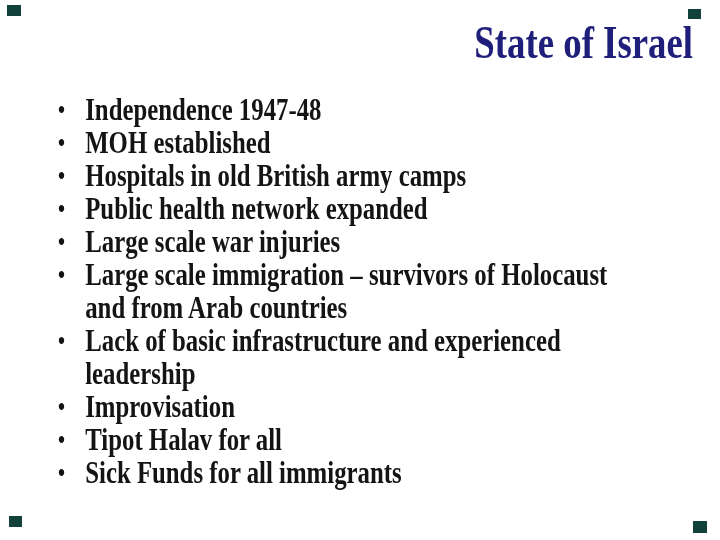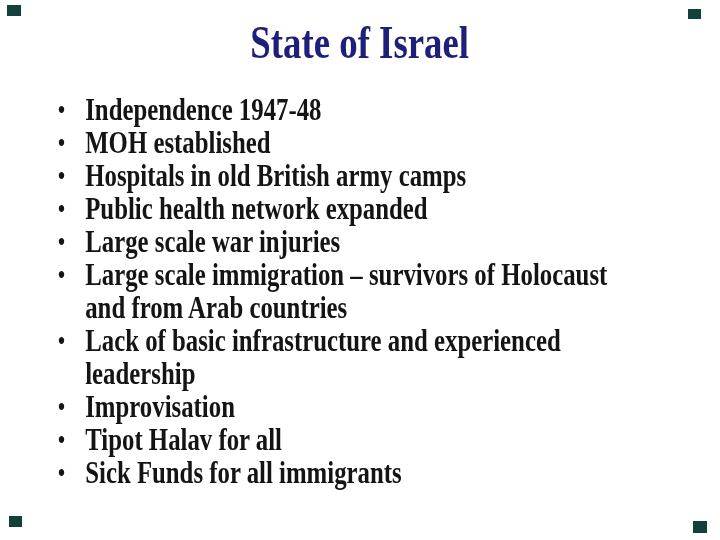--- a/index.html
+++ b/index.html
@@ -21,21 +21,21 @@
     background: #12403a;
   }
   .corner-mark.tl { left: 7px;   top: 5px;    width: 14px; height: 11px; }
   .corner-mark.tr { left: 688px; top: 9px;    width: 13px; height: 10px; }
   .corner-mark.bl { left: 9px;   top: 516px;  width: 13px; height: 11px; }
   .corner-mark.br { left: 693px; top: 521px;  width: 14px; height: 12px; }
 
   .title-row {
     margin: 0;
     padding-top: 22px;
-    text-align: center;
+    text-align: right;
   }
   .title-text {
     display: inline-block;
     font-size: 46px;
     font-weight: 700;
     line-height: 42px;
     color: #1f1f7b;
     transform: scaleX(0.80);
     transform-origin: 50% 0;
     white-space: nowrap;

